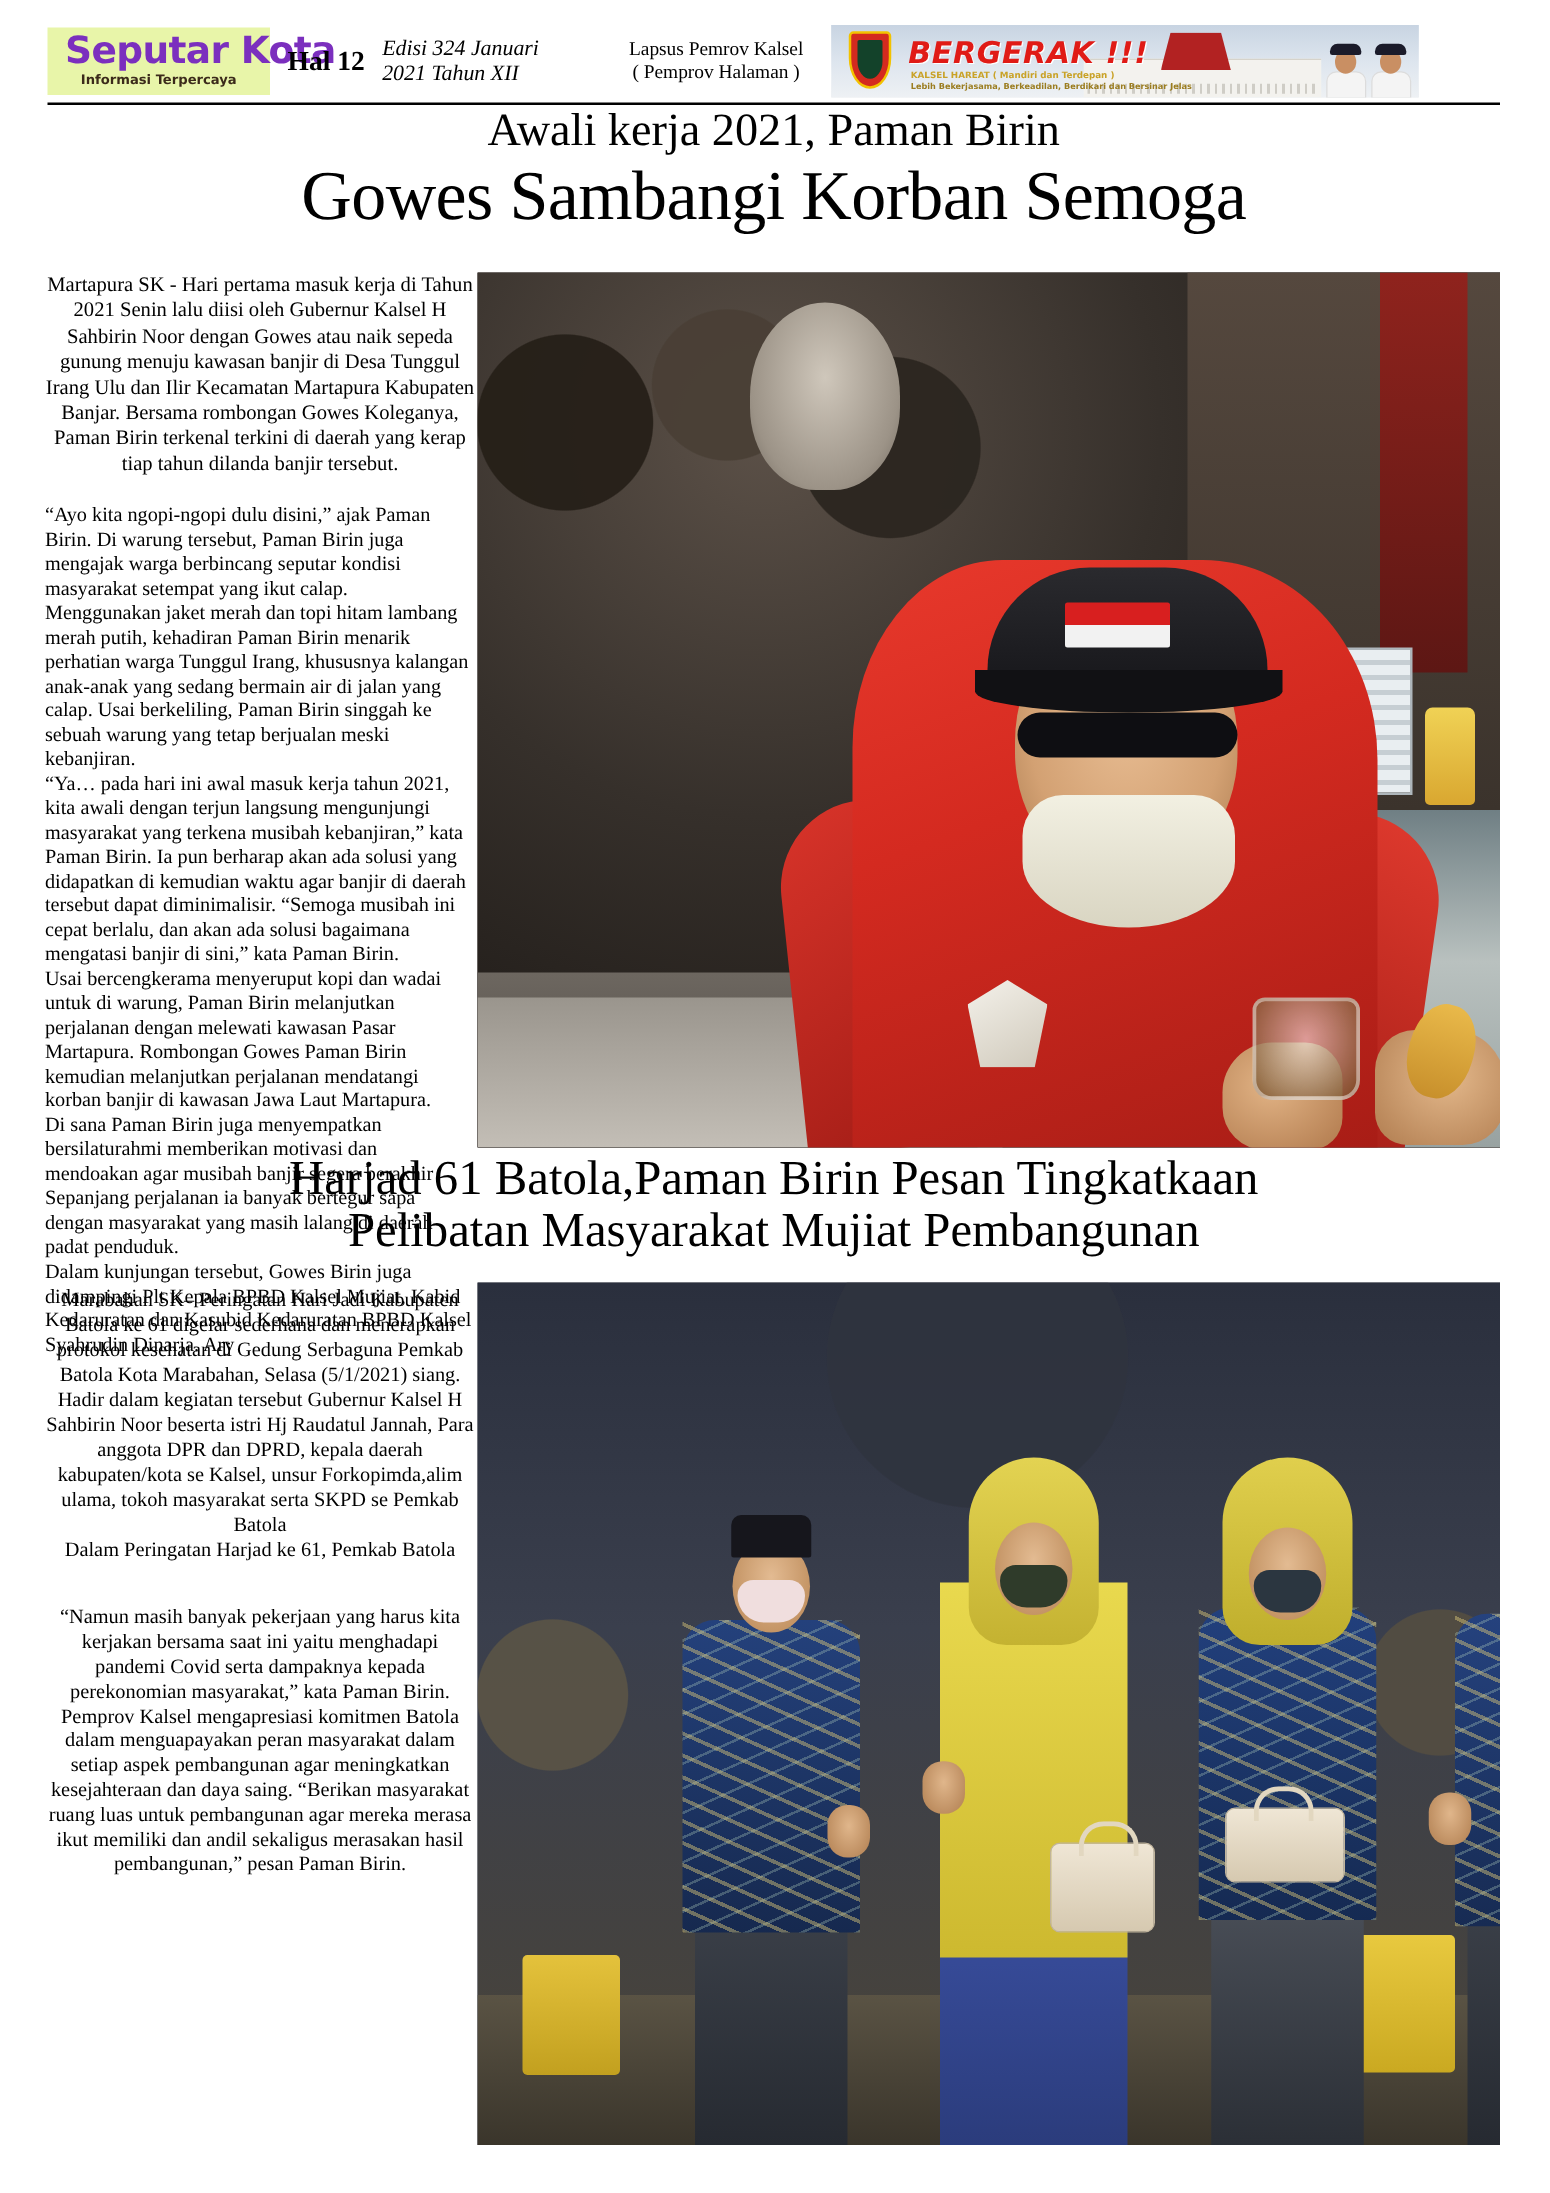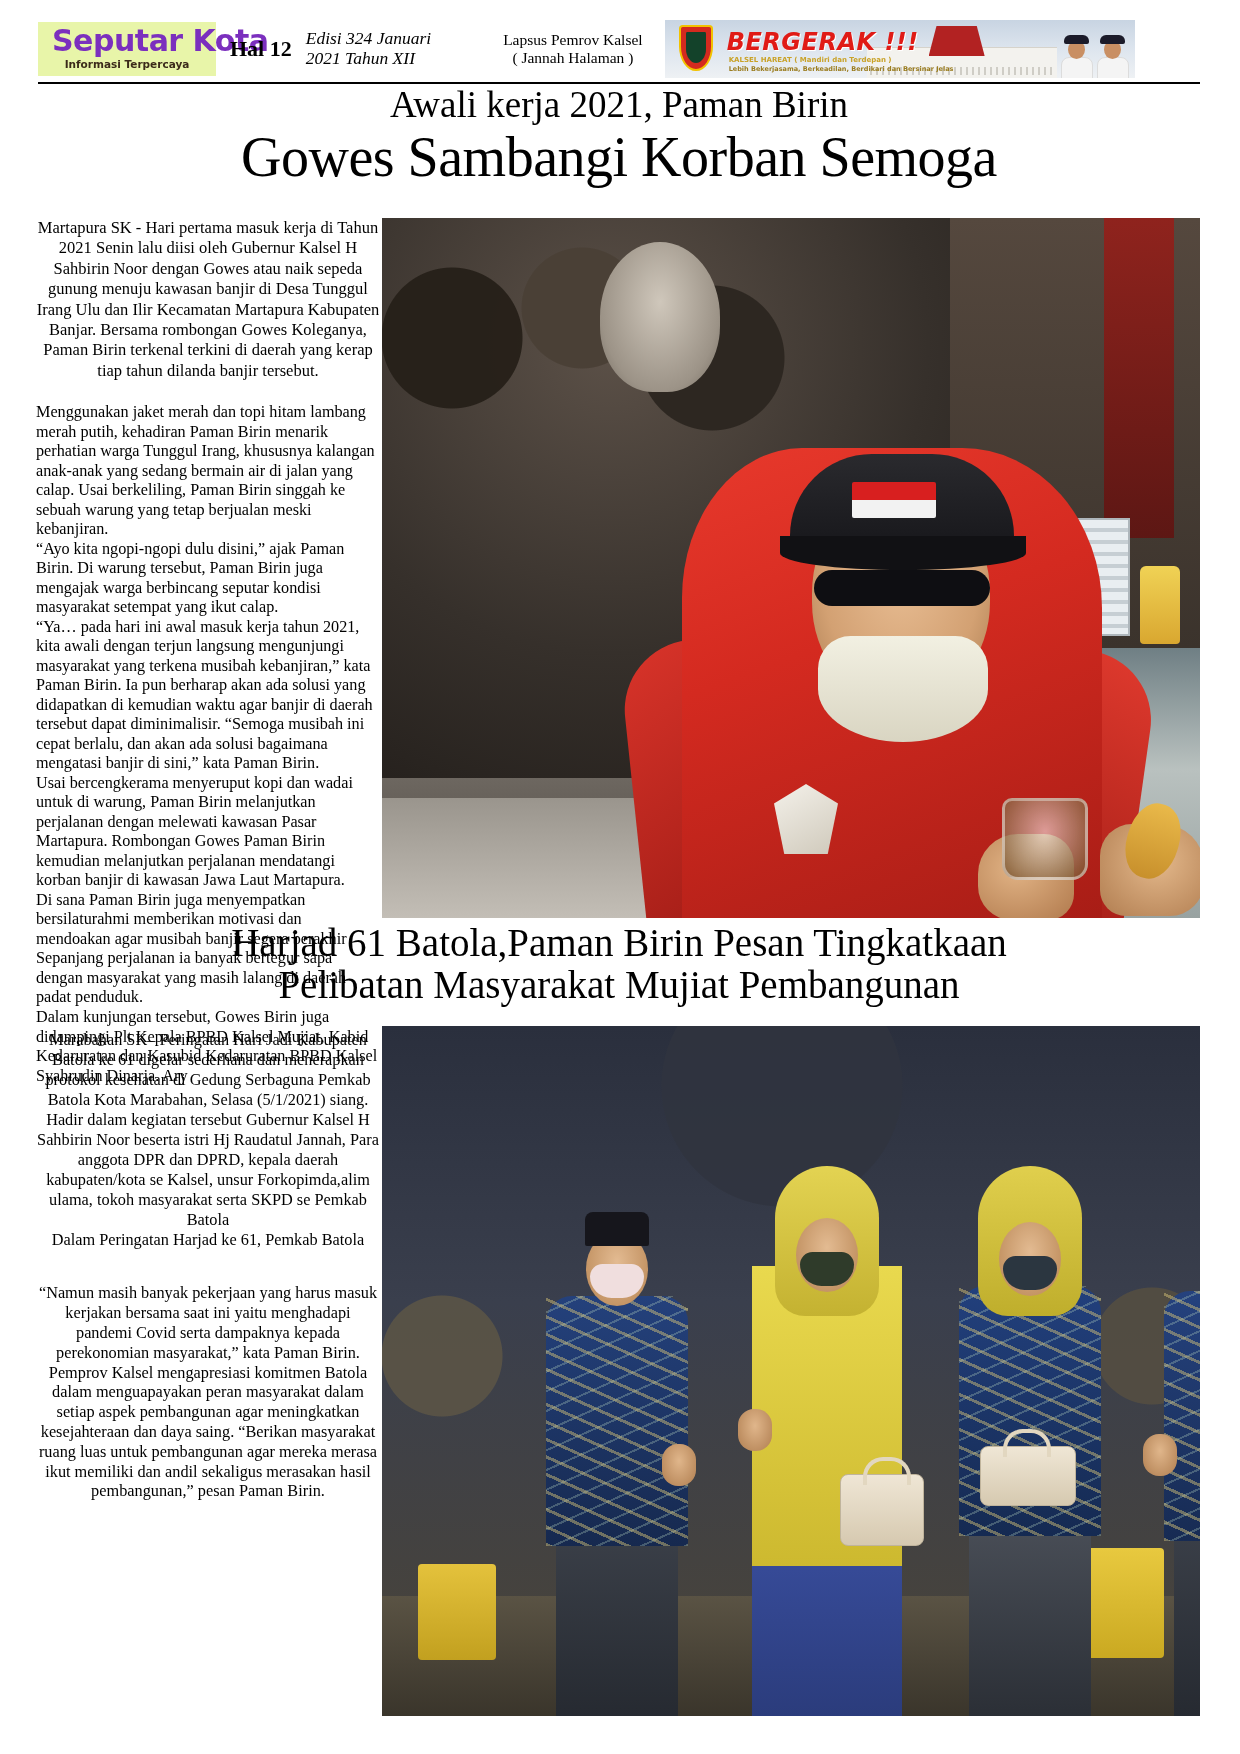--- a/index.html
+++ b/index.html
@@ -536,21 +536,21 @@
 
     <div class="hal">Hal 12</div>
 
     <div class="edisi">
       <div>Edisi 324 Januari</div>
       <div>2021 Tahun XII</div>
     </div>
 
     <div class="lapsus">
       <div>Lapsus Pemrov Kalsel</div>
-      <div>( Jannah Halaman )</div>
+      <div>( Pemprov Halaman )</div>
     </div>
 
     <div class="banner">
       <div class="banner-sky"></div>
       <div class="banner-building"></div>
       <div class="banner-roof"></div>
       <div class="banner-windows"></div>
       <div class="banner-emblem"></div>
       <div class="banner-text">BERGERAK !!!</div>
       <div class="banner-sub1">KALSEL HAREAT ( Mandiri dan Terdepan )</div>
@@ -568,22 +568,22 @@
     </div>
   </div>
 
   <div class="masthead-rule"></div>
 
   <div class="kicker-1">Awali kerja 2021, Paman Birin</div>
   <div class="headline-1">Gowes Sambangi Korban Semoga</div>
 
   <div class="col1">
     <p class="lede">Martapura SK  - Hari pertama masuk kerja di Tahun 2021 Senin lalu diisi oleh Gubernur Kalsel H Sahbirin Noor dengan Gowes atau naik sepeda gunung menuju kawasan banjir di Desa Tunggul Irang Ulu dan Ilir Kecamatan Martapura Kabupaten Banjar. Bersama rombongan Gowes Koleganya, Paman Birin terkenal terkini di daerah yang kerap tiap tahun dilanda banjir tersebut.</p>
+    <p class="body-para">“Ayo kita ngopi-ngopi dulu disini,” ajak Paman Birin. Di warung tersebut, Paman Birin juga mengajak warga berbincang seputar kondisi masyarakat setempat yang ikut calap.</p>
     <p class="body-para">Menggunakan jaket merah dan topi hitam lambang merah putih, kehadiran Paman Birin menarik perhatian warga Tunggul Irang, khususnya kalangan anak-anak yang sedang bermain air di jalan yang calap. Usai berkeliling, Paman Birin singgah ke sebuah warung yang tetap berjualan meski kebanjiran.</p>
-    <p class="body-para">“Ayo kita ngopi-ngopi dulu disini,” ajak Paman Birin. Di warung tersebut, Paman Birin juga mengajak warga berbincang seputar kondisi masyarakat setempat yang ikut calap.</p>
     <p class="body-para">“Ya… pada hari ini awal masuk kerja tahun 2021, kita awali dengan terjun langsung mengunjungi masyarakat yang terkena musibah kebanjiran,” kata Paman Birin. Ia pun berharap akan ada solusi yang didapatkan di kemudian waktu agar banjir di daerah tersebut dapat diminimalisir. “Semoga musibah ini cepat berlalu, dan akan ada solusi bagaimana mengatasi banjir di sini,” kata Paman Birin.</p>
     <p class="body-para">Usai bercengkerama menyeruput kopi dan wadai untuk di warung, Paman Birin melanjutkan perjalanan dengan melewati kawasan Pasar Martapura. Rombongan Gowes Paman Birin kemudian melanjutkan perjalanan mendatangi korban banjir di kawasan Jawa Laut Martapura.</p>
     <p class="body-para">Di sana Paman Birin juga menyempatkan bersilaturahmi memberikan motivasi dan mendoakan agar musibah banjir segera berakhir Sepanjang perjalanan ia banyak bertegur sapa dengan masyarakat yang masih lalang di daerah padat penduduk.</p>
     <p class="body-para">Dalam kunjungan tersebut, Gowes Birin juga didampingi Plt Kepala BPBD Kalsel Mujiat, Kabid Kedaruratan dan Kasubid Kedaruratan BPBD Kalsel Syahrudin Dinarja. Ary</p>
   </div>
 
   <div class="photo-1">
     <div class="p1-bg"></div>
     <div class="p1-crowd"></div>
     <div class="p1-head-scarf"></div>
@@ -612,21 +612,21 @@
 
   <div class="headline-2">
     <div>Harjad  61 Batola,Paman Birin Pesan Tingkatkaan</div>
     <div>Pelibatan Masyarakat Mujiat Pembangunan</div>
   </div>
 
   <div class="col2">
     <p class="lede2">Marabahan SK– Peringatan Hari Jadi Kabupaten Batola ke 61 digelar sederhana dan menerapkan protokol kesehatan di Gedung Serbaguna Pemkab Batola Kota Marabahan, Selasa (5/1/2021) siang. Hadir dalam kegiatan tersebut Gubernur Kalsel H Sahbirin Noor beserta istri Hj Raudatul Jannah, Para anggota DPR dan DPRD, kepala daerah kabupaten/kota se Kalsel, unsur Forkopimda,alim ulama, tokoh masyarakat serta SKPD se Pemkab Batola</p>
     <p class="lede2">Dalam Peringatan Harjad ke 61, Pemkab Batola</p>
     <div class="gap2"></div>
-    <p class="body2">“Namun masih banyak pekerjaan yang harus masuk kerjakan bersama saat ini yaitu menghadapi pandemi Covid serta dampaknya kepada perekonomian masyarakat,” kata Paman Birin.</p>
+    <p class="body2">“Namun masih banyak pekerjaan yang harus kita kerjakan bersama saat ini yaitu menghadapi pandemi Covid serta dampaknya kepada perekonomian masyarakat,” kata Paman Birin.</p>
     <p class="body2">Pemprov Kalsel mengapresiasi komitmen Batola dalam menguapayakan peran masyarakat dalam setiap aspek pembangunan agar meningkatkan kesejahteraan dan daya saing. “Berikan masyarakat ruang luas untuk pembangunan agar mereka merasa ikut memiliki dan andil sekaligus merasakan hasil pembangunan,” pesan Paman Birin.</p>
   </div>
 
   <div class="photo-2">
     <div class="p2-bg"></div>
     <div class="p2-crowd"></div>
     <div class="p2-floor"></div>
     <div class="p2-yellowbag2"></div>
     <div class="p2-yellowbag"></div>
 

